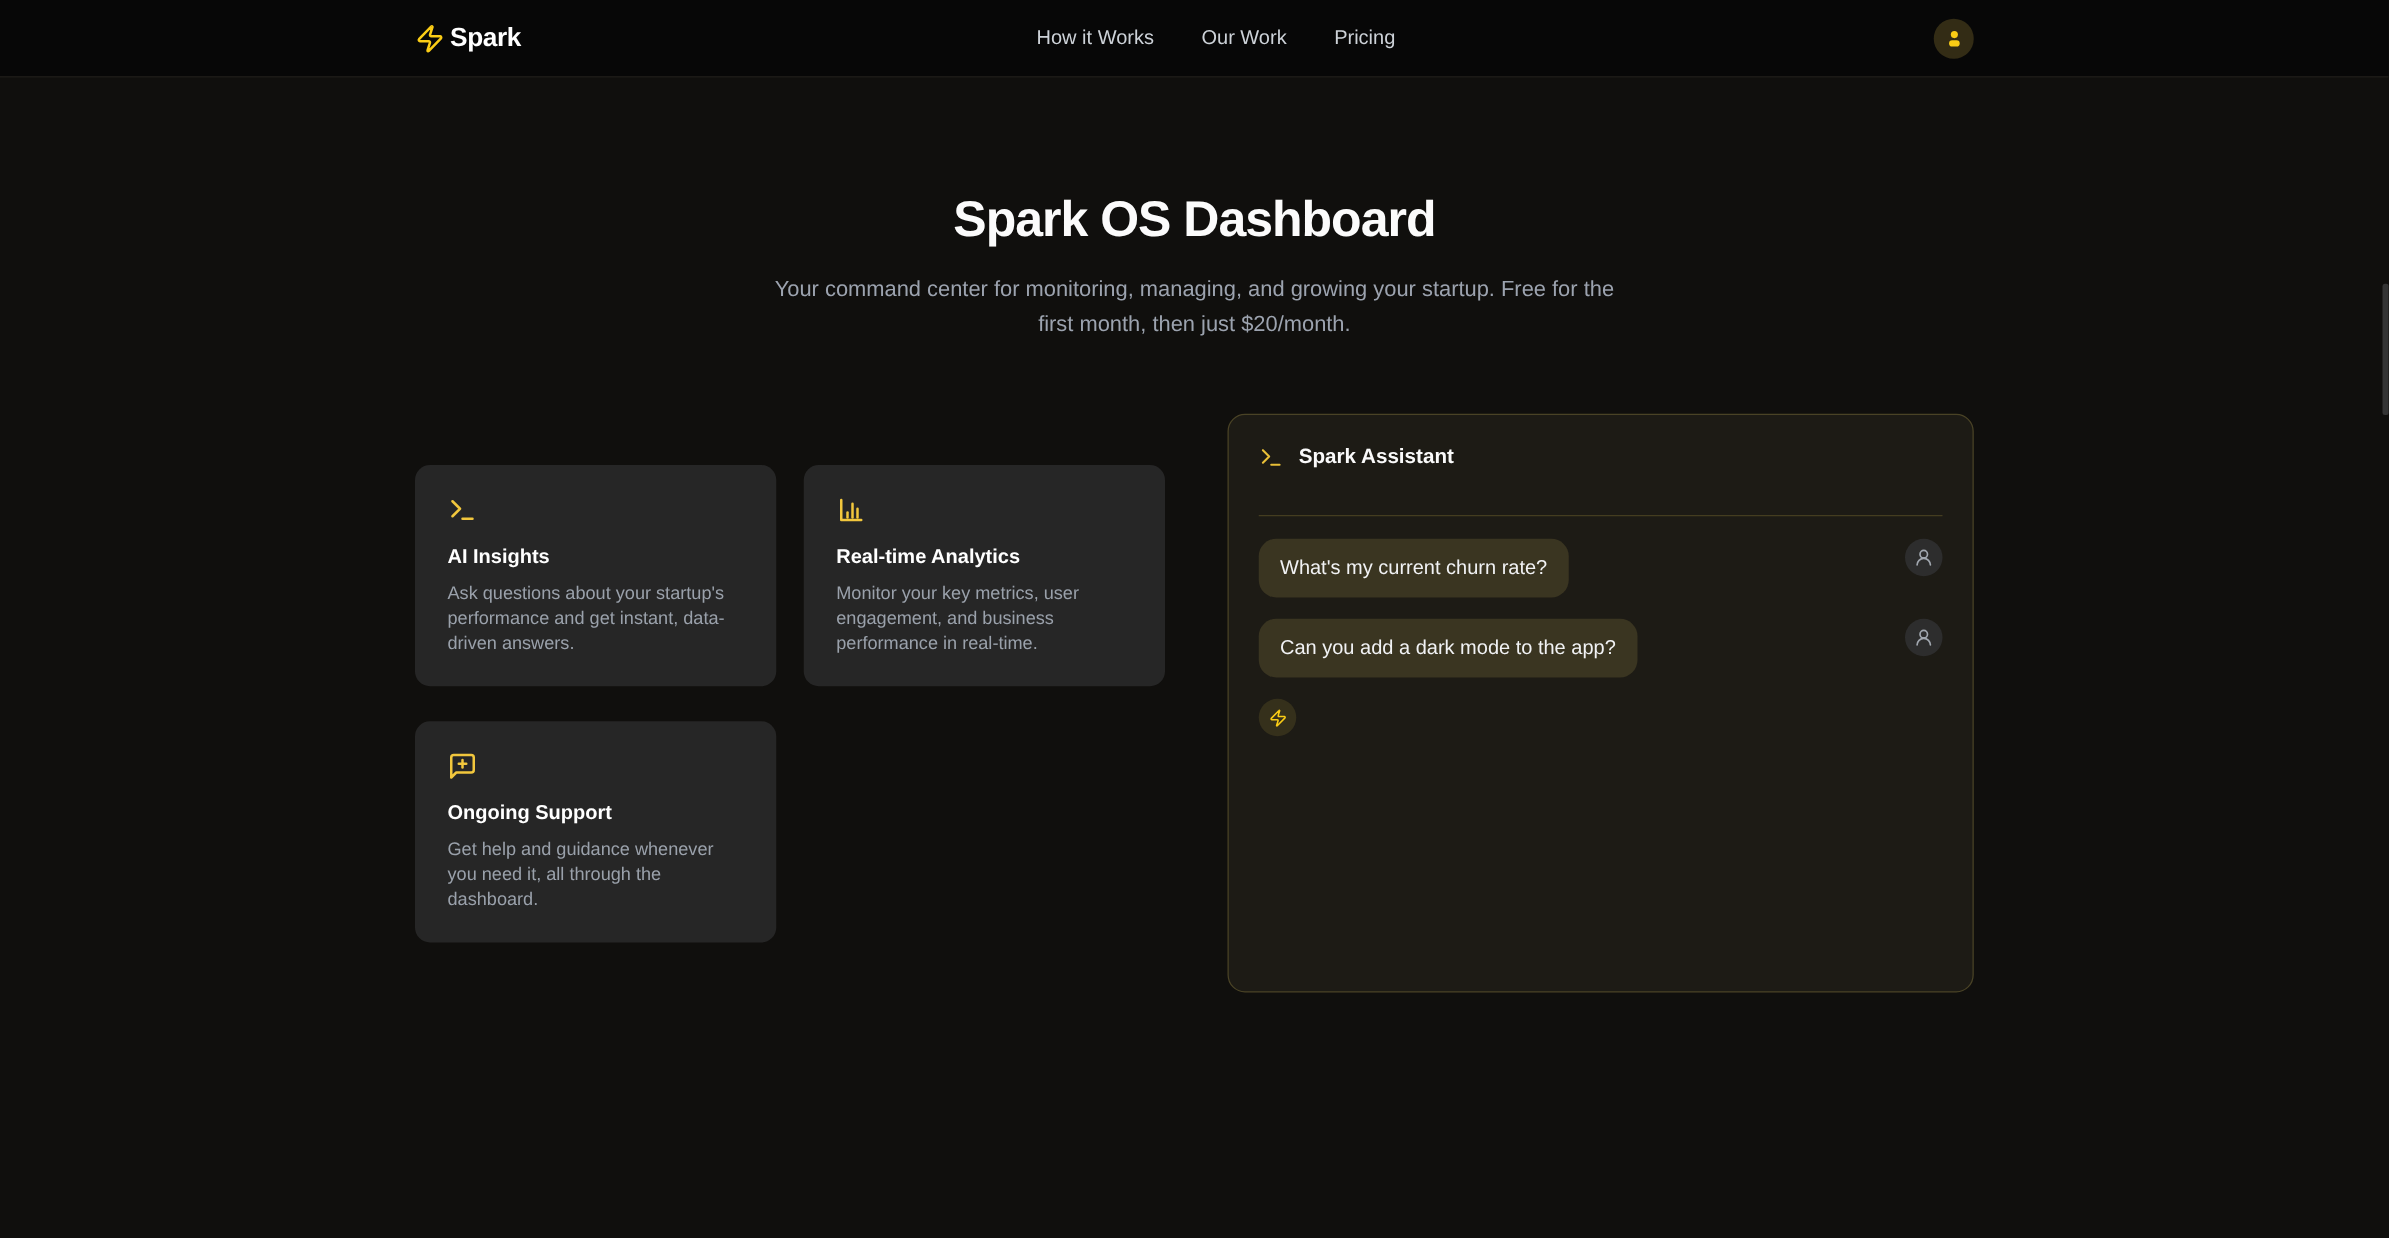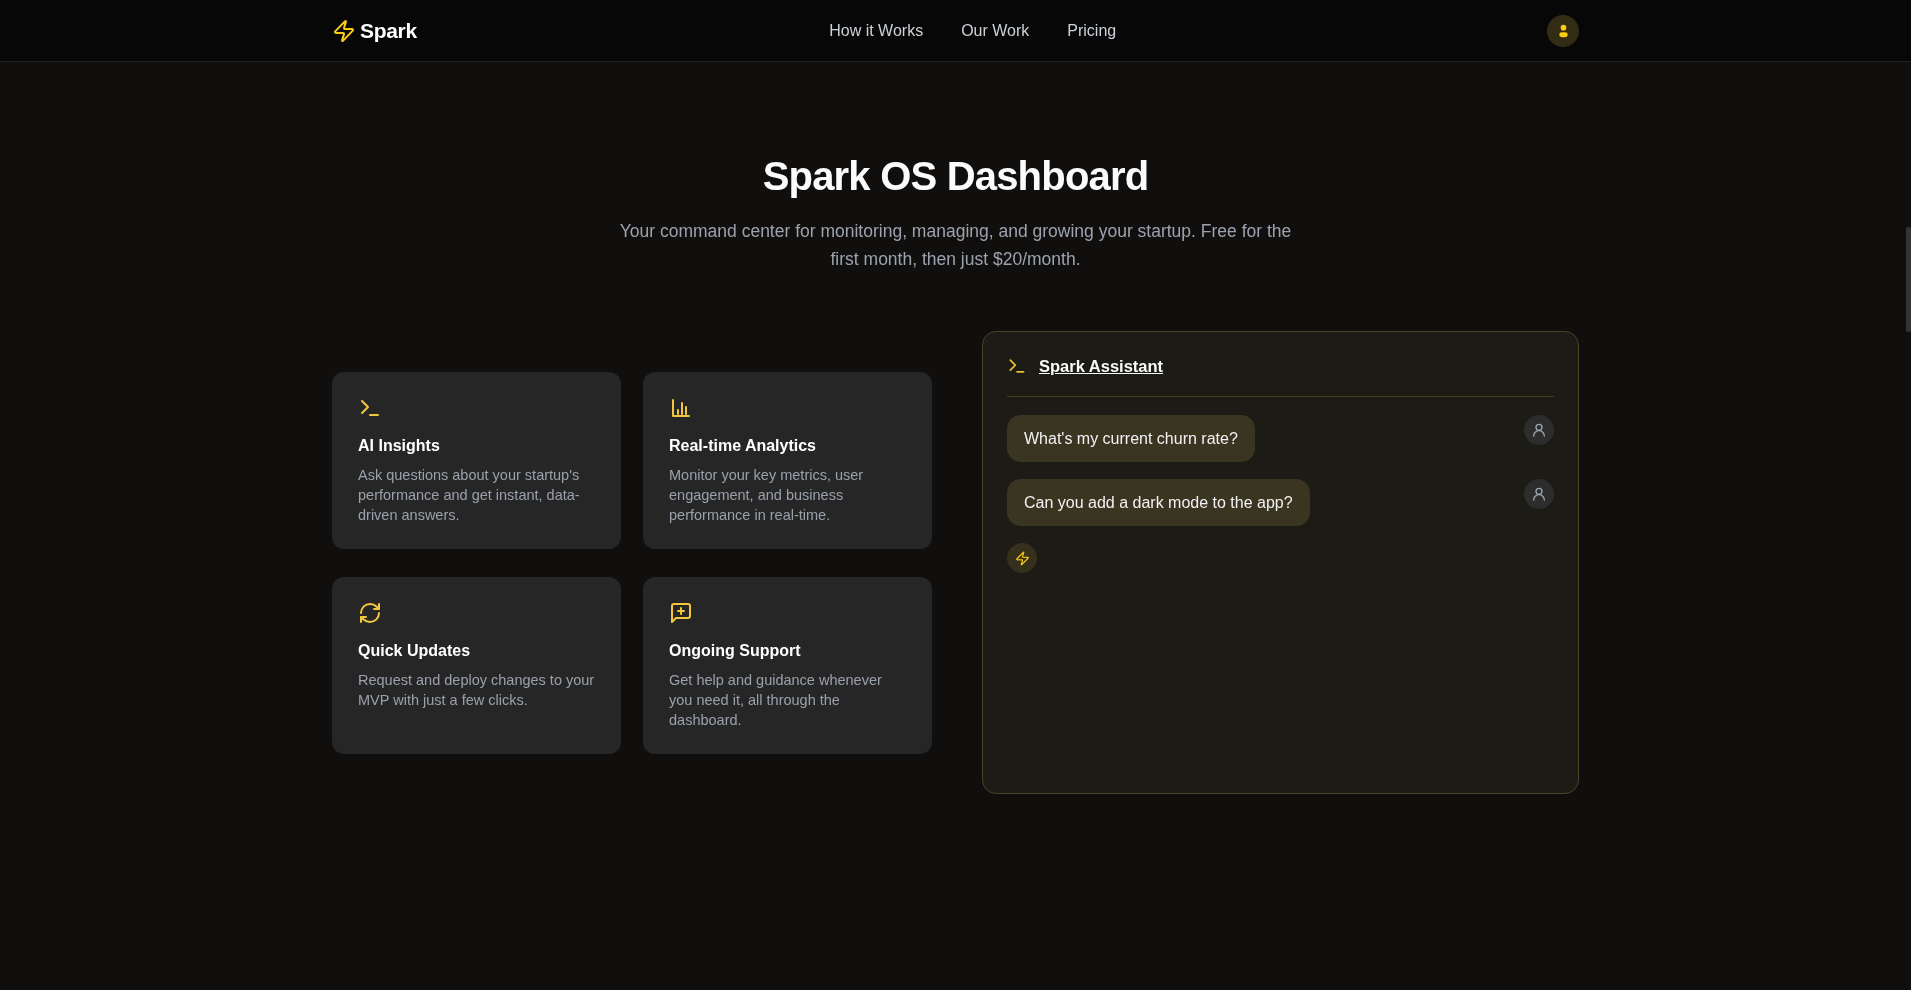--- a/index.html
+++ b/index.html
@@ -67,22 +67,22 @@
 
   
   .panel {
     width:597px; min-height:463px;
     background:#1d1b15;
     border:1px solid #4a4326;
     border-radius:14px;
     padding:24px;
   }
   .panel-header {
-    display:flex; align-items:flex-end; gap:12px;
-    padding-bottom:20px; border-bottom:1px solid #443d20;text-decoration:underline;
+    display:flex; align-items:flex-start; gap:12px;
+    padding-bottom:36px; border-bottom:1px solid #443d20;
   }
   .panel-header .term { color:#e8bf37; width:20px; height:20px; }
   .panel-title { font-size:16.5px; font-weight:700; color:#fafafa; }
   .messages { padding-top:18px; display:flex; flex-direction:column; gap:17px; }
   .msg-row { display:flex; gap:9px; align-items:flex-start; }
   .msg-row.user { justify-content:space-between; }
   .avatar {
     width:30px; height:30px; border-radius:50%; flex:0 0 auto;
     display:flex; align-items:center; justify-content:center;
   }
@@ -165,32 +165,20 @@
             <path d="M4 4v16h16"></path>
             <path d="M9 18v-4"></path>
             <path d="M13 18V7"></path>
             <path d="M17 18v-7"></path>
           </svg>
       </span>
       <div class="card-title">Real-time Analytics</div>
       <div class="card-desc">Monitor your key metrics, user engagement, and business performance in real-time.</div>
     </div>
 
-    <div class="card">
-      <span class="card-icon">
-        <svg viewBox="0 0 24 24" fill="none" stroke="currentColor" stroke-width="2" stroke-linecap="round" stroke-linejoin="round" width="24" height="24">
-            <path d="M3 12a9 9 0 0 1 9-9 9.75 9.75 0 0 1 6.74 2.74L21 8"></path>
-            <path d="M21 3v5h-5"></path>
-            <path d="M21 12a9 9 0 0 1-9 9 9.75 9.75 0 0 1-6.74-2.74L3 16"></path>
-            <path d="M8 16H3v5"></path>
-          </svg>
-      </span>
-      <div class="card-title">Quick Updates</div>
-      <div class="card-desc">Request and deploy changes to your MVP with just a few clicks.</div>
-    </div>
 
     <div class="card">
       <span class="card-icon">
         <svg viewBox="0 0 24 24" fill="none" stroke="currentColor" stroke-width="2" stroke-linecap="round" stroke-linejoin="round" width="24" height="24">
             <path d="M21 15a2 2 0 0 1-2 2H7l-4 4V5a2 2 0 0 1 2-2h14a2 2 0 0 1 2 2z"></path>
             <line x1="12" y1="7" x2="12" y2="13"></line>
             <line x1="9" y1="10" x2="15" y2="10"></line>
           </svg>
       </span>
       <div class="card-title">Ongoing Support</div>

